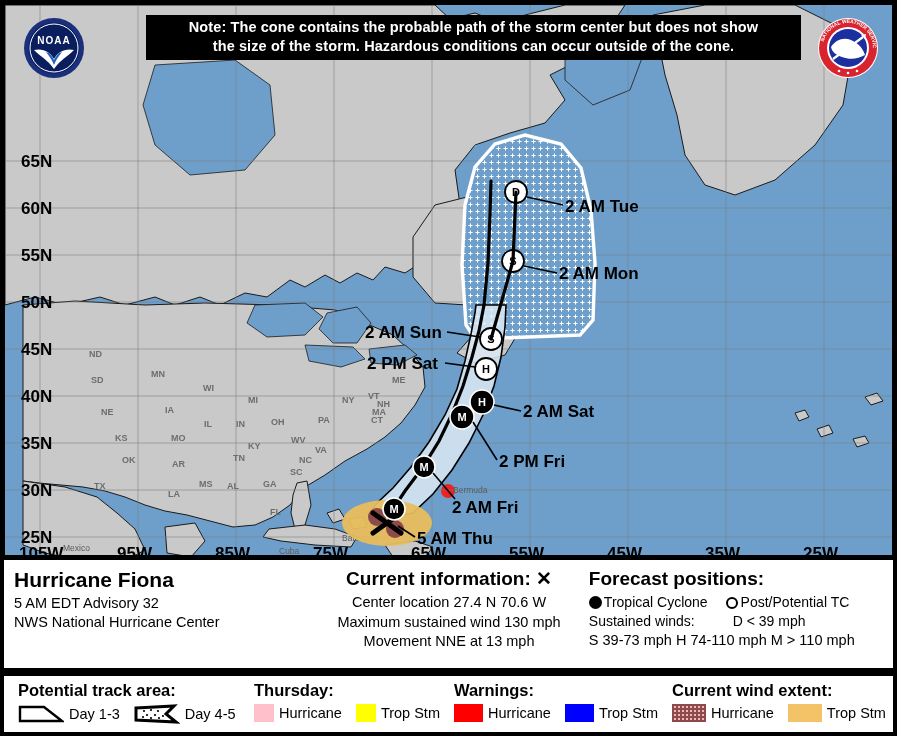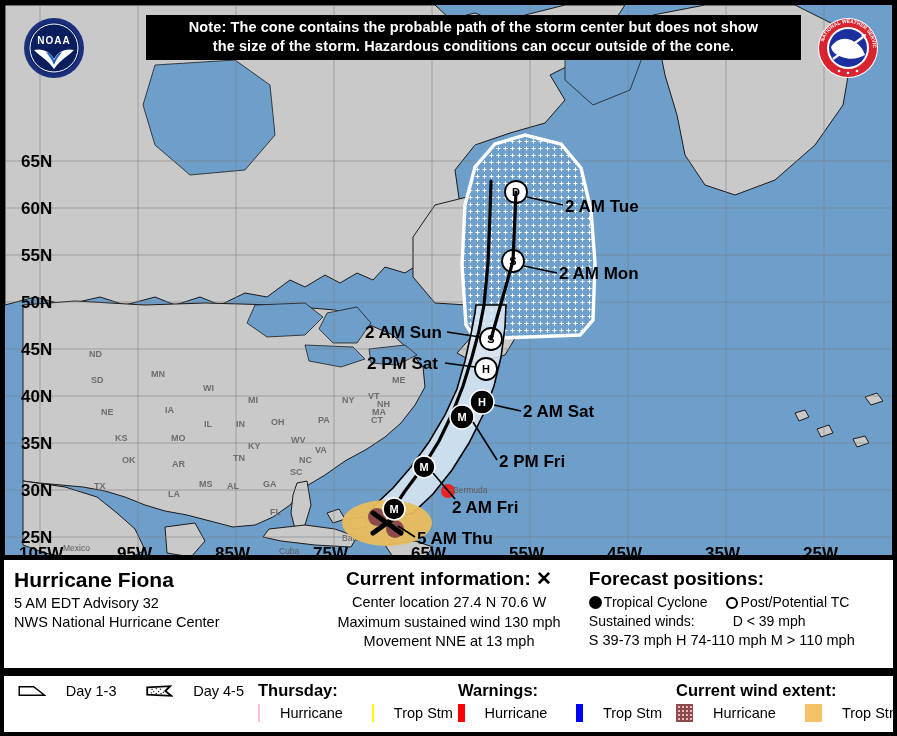--- a/index.html
+++ b/index.html
@@ -57,21 +57,21 @@
 
   
   #legend-bar{position:absolute;left:0;top:672px;width:897px;height:64px;
               border:4px solid #000;box-sizing:border-box;background:#fff;display:flex;}
   .leg-group{padding:5px 0 0 14px;box-sizing:border-box;}
   #leg-track{width:240px;}
   #leg-watch{width:200px;}
   #leg-warn{width:218px;}
   #leg-wind{width:239px;}
   .leg-title{font-size:16.5px;font-weight:bold;margin-bottom:4px;white-space:nowrap;}
-  .leg-items{display:flex;align-items:center;gap:20px;white-space:nowrap;}
+  .leg-items{display:flex;align-items:center;gap:5px;white-space:nowrap;}
   .leg-label{font-size:14.5px;}
   .swatch{width:34px;height:18px;display:inline-block;border:1px solid #000;box-sizing:border-box;}
   .hatch-swatch{background-color:#8c4a4a;
     background-image:radial-gradient(#f0b9b9 .8px, transparent .9px);
     background-size:4px 4px;}
   .leg-shape{width:46px;height:20px;}
   .gap{margin-left:9px;}
 </style>
 </head>
 <body>
@@ -379,20 +379,21 @@
         <span>Sustained winds:</span>
         <span style="margin-left:38px">D &lt; 39 mph</span>
       </div>
       <div class="info-line">S 39-73 mph  H 74-110 mph  M &gt; 110 mph</div>
     </div>
   </div>
 
   <div id="legend-bar">
 
     <div class="leg-group" id="leg-track">
+      <div class="leg-title">Potential track area:</div>
       <div class="leg-items">
         <svg class="leg-shape" viewBox="0 0 46 20">
           <path d="M2,3 L26,3 L44,17 L2,17 Z" fill="#ffffff" stroke="#000000" stroke-width="2.4"></path>
         </svg>
         <span class="leg-label">Day 1-3</span>
         <svg class="leg-shape gap" viewBox="0 0 46 20">
           <path d="M2,4 L40,2 L32,10 L42,18 L2,16 Z" fill="#ffffff" stroke="#000000" stroke-width="3"></path>
           <g fill="#000000">
             <circle cx="10" cy="7" r="1.1"></circle>
               <circle cx="17" cy="6" r="1.1"></circle>

